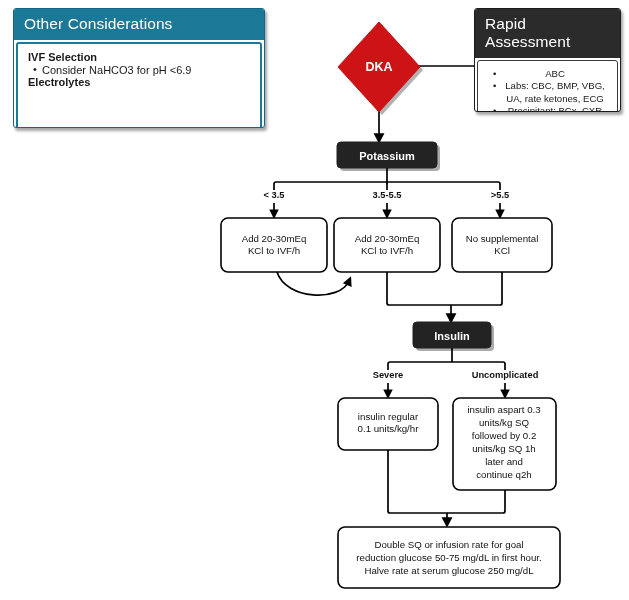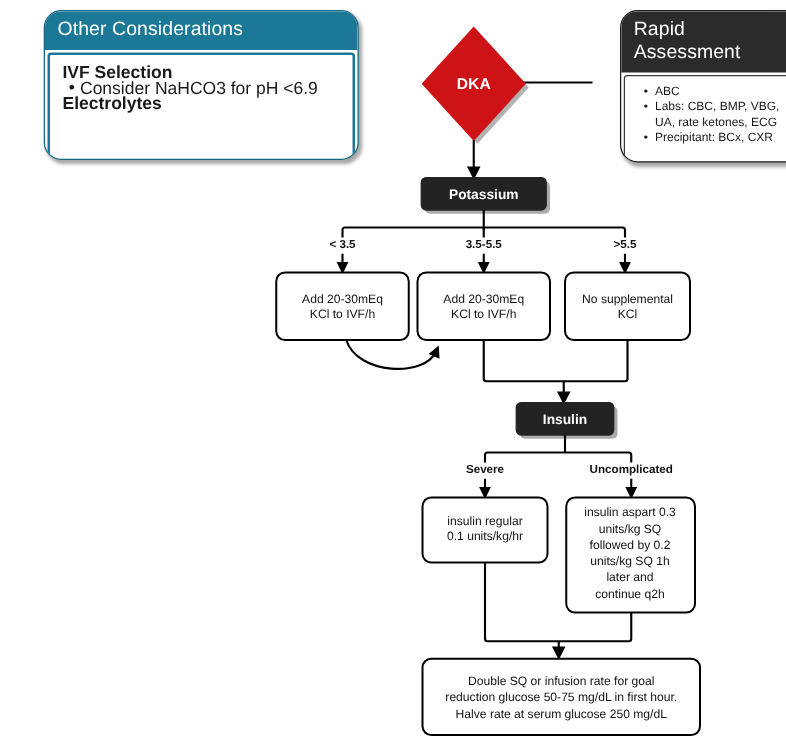--- a/index.html
+++ b/index.html
@@ -17,37 +17,36 @@
   #stage {
     position: relative;
     width: 629px;
     height: 600px;
   }
 
   
   .info-card {
     position: absolute;
     box-sizing: border-box;
-    border-radius: 14px;
+    border-radius: 3px;
     background: #ffffff;
     box-shadow: 2px 3px 3px rgba(0,0,0,0.35);
     overflow: hidden;
-    margin-left: 22px;
   }
   .card-header {
     box-sizing: border-box;
     color: #ffffff;
     font-size: 15.5px;
     padding: 6px 10px 7px 10px;
     letter-spacing: 0.1px;
   }
   .card-body {
     box-sizing: border-box;
     padding: 7px 9px 8px 9px;
-    font-size: 14px;
+    font-size: 11px;
     line-height: 12.6px;
     color: #1a1a1a;
   }
   .card-body .grp-title {
     font-weight: bold;
     margin: 0 0 0 1px;
   }
   .card-body ul {
     list-style: none;
     margin: 0;
@@ -81,31 +80,32 @@
     border: 2px solid #1b7897;
     border-radius: 3px;
     height: 88px;
   }
 
   
   #card-rapid {
     left: 474px;
     top: 8px;
     width: 147px;
-    height: 122px;
+    height: 104px;
     border: 1px solid #1c1c1c;
   }
   #card-rapid .card-header { background: #2b2b2b; }
   #card-rapid .card-body {
     margin: 2px;
     border: 1.5px solid #3a3a3a;
     border-radius: 3px;
     height: 79px;
     font-size: 9.6px;
     line-height: 12.4px;
+    text-align: center;
   }
 
   
   #flow {
     position: absolute;
     left: 0;
     top: 0;
   }
   .node-box {
     fill: #ffffff;

